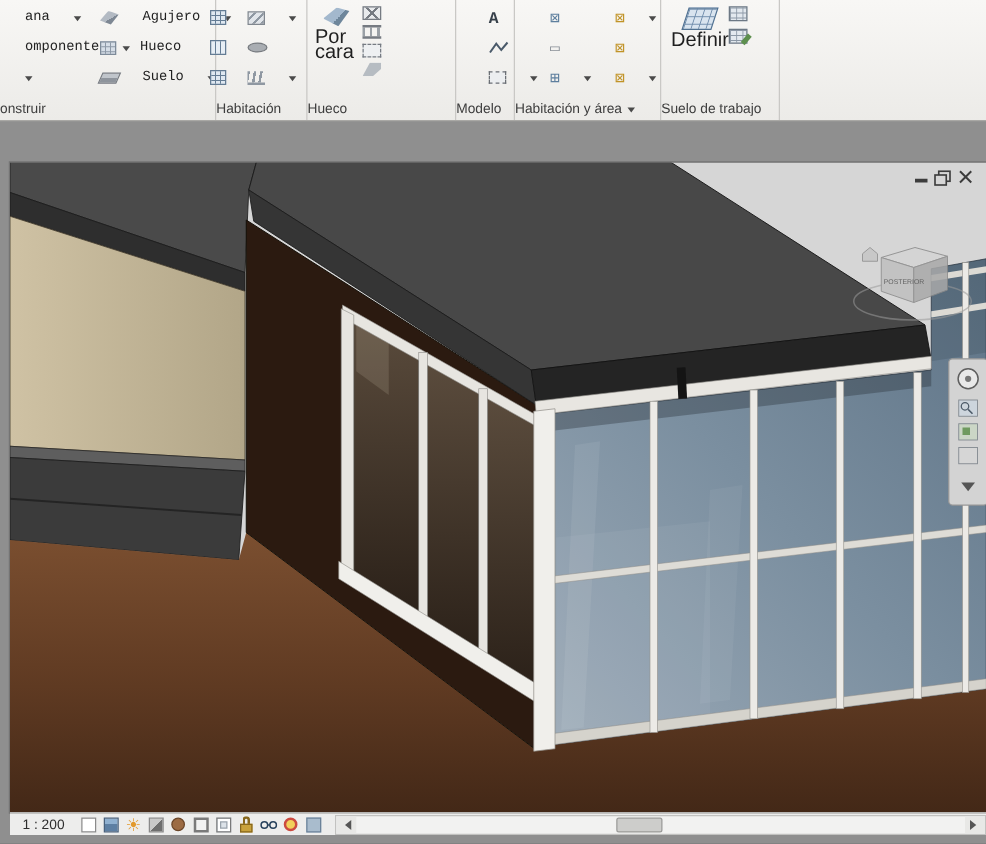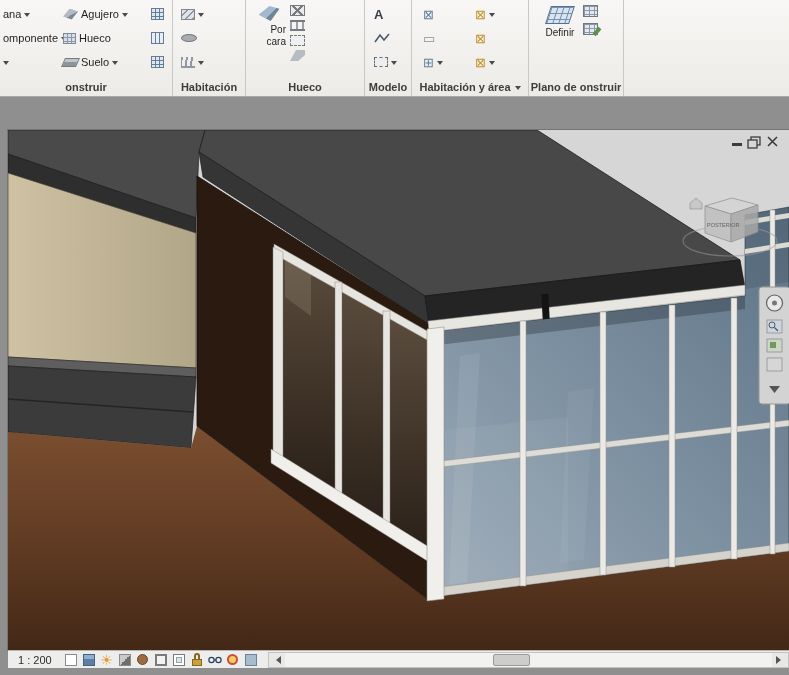--- a/index.html
+++ b/index.html
@@ -14,32 +14,32 @@
     position:absolute; left:0; top:0; width:789px; height:97px;
     background:linear-gradient(#f8f7f5,#ecebe8);
     border-bottom:1px solid #a9a8a5; display:flex;
   }
   .panel { position:relative; height:100%; border-right:1px solid #c9c8c5; }
   .p-construir{width:173px}.p-circulacion{width:73px}.p-hueco{width:119px}
   .p-modelo{width:47px}.p-habitacion{width:117px}.p-referencia{width:67px}
   .p-plano{width:95px}.p-fill{flex:1;border-right:none}
   .plabel {
     position:absolute; bottom:1px; left:0; right:0; height:16px;
-    display:flex; align-items:center; justify-content:center; gap:4px;
-    font-size:11px; color:#3d3d3d; white-space:nowrap; overflow:hidden;font-weight:bold;
+    display:flex; align-items:center; gap:4px;
+    font-size:11px; color:#3d3d3d; white-space:nowrap; overflow:hidden;
   }
   .col { position:absolute; top:3px; display:flex; flex-direction:column; gap:2px; }
   .rbtn {
-    height:22px; display:flex; align-items:center; gap:3px; padding:0 3px;
-    font-size:11px; color:#1f1f1f; white-space:nowrap; border-radius:2px; cursor:default;
+    height:22px; display:flex; align-items:center; gap:19px; padding:0 20px;
+    font-size:11px; color:#1f1f1f; white-space:nowrap; border-radius:2px; cursor:default;font-family:Liberation Mono, monospace;
   }
   .bigbtn {
     width:42px; min-height:64px; display:flex; flex-direction:column; align-items:center;
-    gap:3px; padding-top:3px; font-size:10px; line-height:12px; color:#1f1f1f;
-    text-align:right; border-radius:2px;
+    gap:3px; padding-top:3px; font-size:16px; line-height:12px; color:#1f1f1f;
+    text-align:left; border-radius:2px;
   }
   .caret { width:0; height:0; border:3px solid transparent; border-top:4px solid #4a4a4a; margin-top:4px; flex:none; }
   .lblwrap { width:34px; }
   
   .icn { display:inline-block; flex:none; position:relative; }
   .icn-roof  { width:15px;height:11px;background:linear-gradient(150deg,#b3bac3 0 55%,#7d8793 55%);clip-path:polygon(0 72%,45% 0,100% 28%,58% 100%); }
   .icn-ceiling{ width:13px;height:11px;border:1px solid #7e8b99;background-color:#d6dee7;background-image:linear-gradient(#8d99a7 1px,transparent 1px),linear-gradient(90deg,#8d99a7 1px,transparent 1px);background-size:4px 4px;background-position:-1px -1px; }
   .icn-floor { width:15px;height:9px;background:linear-gradient(#c0c5cb 0 45%,#8e949c 45%);transform:skewX(-24deg);border:1px solid #757a81; }
   .icn-grid  { width:13px;height:12px;border:1px solid #647c94;background-color:#dfe8f1;background-image:linear-gradient(#647c94 1px,transparent 1px),linear-gradient(90deg,#647c94 1px,transparent 1px);background-size:4px 4px;background-position:-1px -1px; }
   .icn-grid-v{ width:13px;height:12px;border:1px solid #647c94;background-color:#e7eef5;background-image:linear-gradient(90deg,#647c94 1px,transparent 1px);background-size:4px 12px;background-position:-1px 0; }
@@ -242,21 +242,21 @@
           <span>Definir</span>
         </div>
         <div style="display:flex;flex-direction:column;gap:6px;padding-top:2px">
           <span class="icn icn-smgrid"></span>
           <span class="icn icn-smgrid">
               <span class="pencil"></span>
             </span>
         </div>
       </div>
       <div class="plabel">
-        <span>Plano de onstruir</span>
+        <span>Suelo de trabajo</span>
       </div>
     </div>
 
     <div class="panel p-fill"></div>
   </div>
 
   <svg class="canvas" viewBox="0 0 781 520">
     <defs>
       <linearGradient id="gFloor" x1="0" y1="0" x2="0" y2="1">
         <stop offset="0" stop-color="#7b4f30"></stop>

